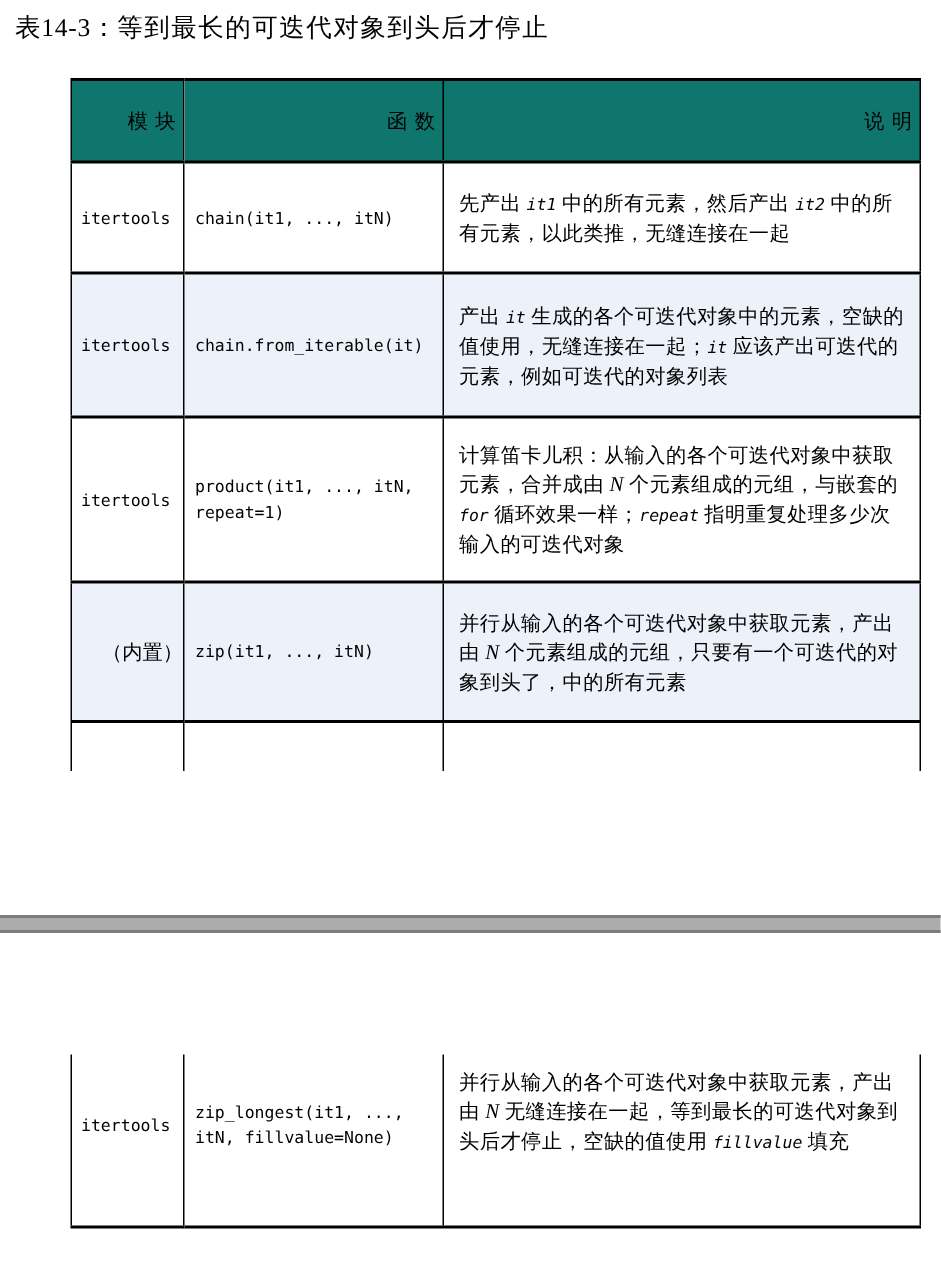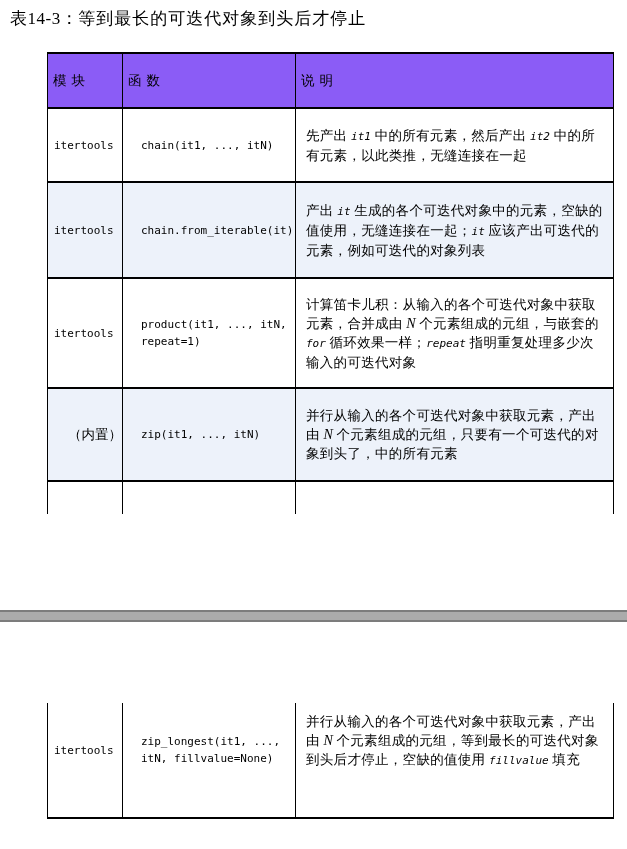--- a/index.html
+++ b/index.html
@@ -41,35 +41,35 @@
   #top-body tr:nth-child(4) { height: 93px; }
   #top-body tr.partial      { height: 33px; }
   #frag-body tr             { height: 115px; }
 
   tr.partial td { border-bottom: none; }
   #frag-table td { border-top: none; }
 
   th {
     font-weight: normal;
     font-size: 13.5px;
-    text-align: left;
+    text-align: right;
     vertical-align: middle;
     letter-spacing: 5px;
     text-indent: 5px;
-    background: #8b5cf6;
+    background: #0f766e;
   }
   tr.shaded { background: #edf2fa; }
 
   td.cell-module { vertical-align: middle; padding-left: 6px; }
   td.cell-module.code { font-family: "DejaVu Sans Mono", monospace; font-size: 11px; }
   td.cell-module.zh   { font-size: 13.5px; text-align: right; }
 
   td.cell-func {
     vertical-align: middle;
-    padding-left: 18px; padding-right: 4px;
+    padding-left: 7px; padding-right: 4px;
     font-family: "DejaVu Sans Mono", monospace;
     font-size: 11px; line-height: 17px;
     white-space: pre-wrap;
   }
 
   td.cell-desc {
     vertical-align: middle;
     padding: 6px 6px 6px 10px;
     font-size: 13.5px; line-height: 19px;
     letter-spacing: 0.3px;
@@ -150,16 +150,16 @@
   <colgroup>
     <col style="width:75px">
       <col style="width:173px">
       <col style="width:318px">
   </colgroup>
   <tbody id="frag-body">
       <tr>
         <td class="cell-module code">itertools</td>
         <td class="cell-func">zip_longest(it1, ...,
 itN, fillvalue=None)</td>
-        <td class="cell-desc"><span class="zh">并行从输入的各个可迭代对象中获取元素，产出由 </span><span class="var">N</span><span class="zh"> 个元素组成的元组，等到最长的可迭代对象到头后才停止，空缺的值使用 </span><span class="code">fillvalue</span><span class="zh"> 填充</span></td>
+        <td class="cell-desc"><span class="zh">并行从输入的各个可迭代对象中获取元素，产出由 </span><span class="var">N</span><span class="zh"> 无缝连接在一起，等到最长的可迭代对象到头后才停止，空缺的值使用 </span><span class="code">fillvalue</span><span class="zh"> 填充</span></td>
       </tr>
     </tbody>
 </table>
 
 </body></html>

